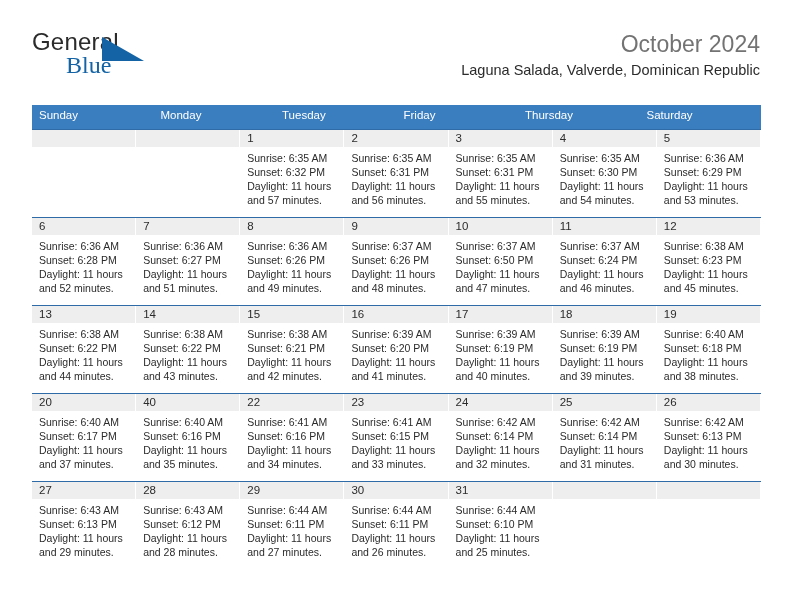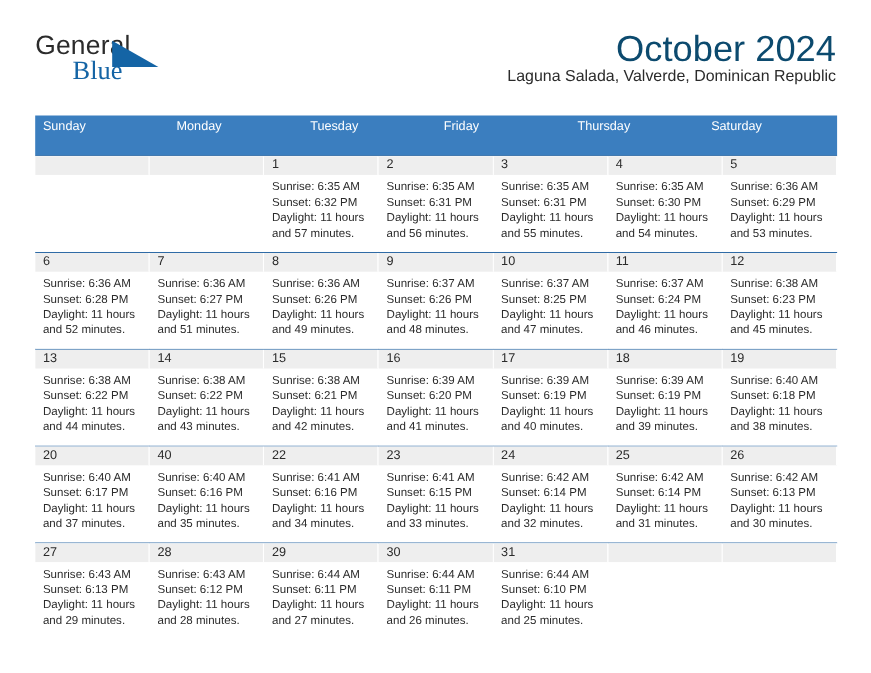--- a/index.html
+++ b/index.html
@@ -59,22 +59,22 @@
     top: 7px;
   }
 
   .title-block {
     position: absolute;
     right: 0;
     top: 0;
     text-align: right;
   }
   .cal-title {
-    font-size: 33px;
-    color: #0c4a6e;
+    font-size: 23px;
+    color: #737373;
     line-height: 32px;
     white-space: nowrap;
   }
   .cal-subtitle {
     font-size: 14.5px;
     color: #2b2b2b;
     line-height: 20px;
     margin-top: 0;
     white-space: nowrap;
   }
@@ -82,21 +82,21 @@
   
   .calendar {
     position: absolute;
     left: 32px;
     top: 105px;
     width: 729px;
   }
   .dow-row {
     display: flex;
     background: #3b7ebf;
-    height: 36px;
+    height: 24px;
   }
   .dow-cell {
     flex: 1 1 0;
     color: #ffffff;
     font-size: 11.5px;
     line-height: 20px;
     padding-left: 7px;
     box-sizing: border-box;
     white-space: nowrap;
     overflow: hidden;
@@ -292,21 +292,21 @@
               <div class="day-line">Daylight: 11 hours</div>
               <div class="day-line">and 48 minutes.</div>
             </div>
           </div>
           <div class="day-cell">
             <div class="daynum-band">
               <span class="daynum">10</span>
             </div>
             <div class="day-body">
               <div class="day-line">Sunrise: 6:37 AM</div>
-              <div class="day-line">Sunset: 8:25 PM</div>
+              <div class="day-line">Sunset: 6:50 PM</div>
               <div class="day-line">Daylight: 11 hours</div>
               <div class="day-line">and 47 minutes.</div>
             </div>
           </div>
           <div class="day-cell">
             <div class="daynum-band">
               <span class="daynum">11</span>
             </div>
             <div class="day-body">
               <div class="day-line">Sunrise: 6:37 AM</div>

